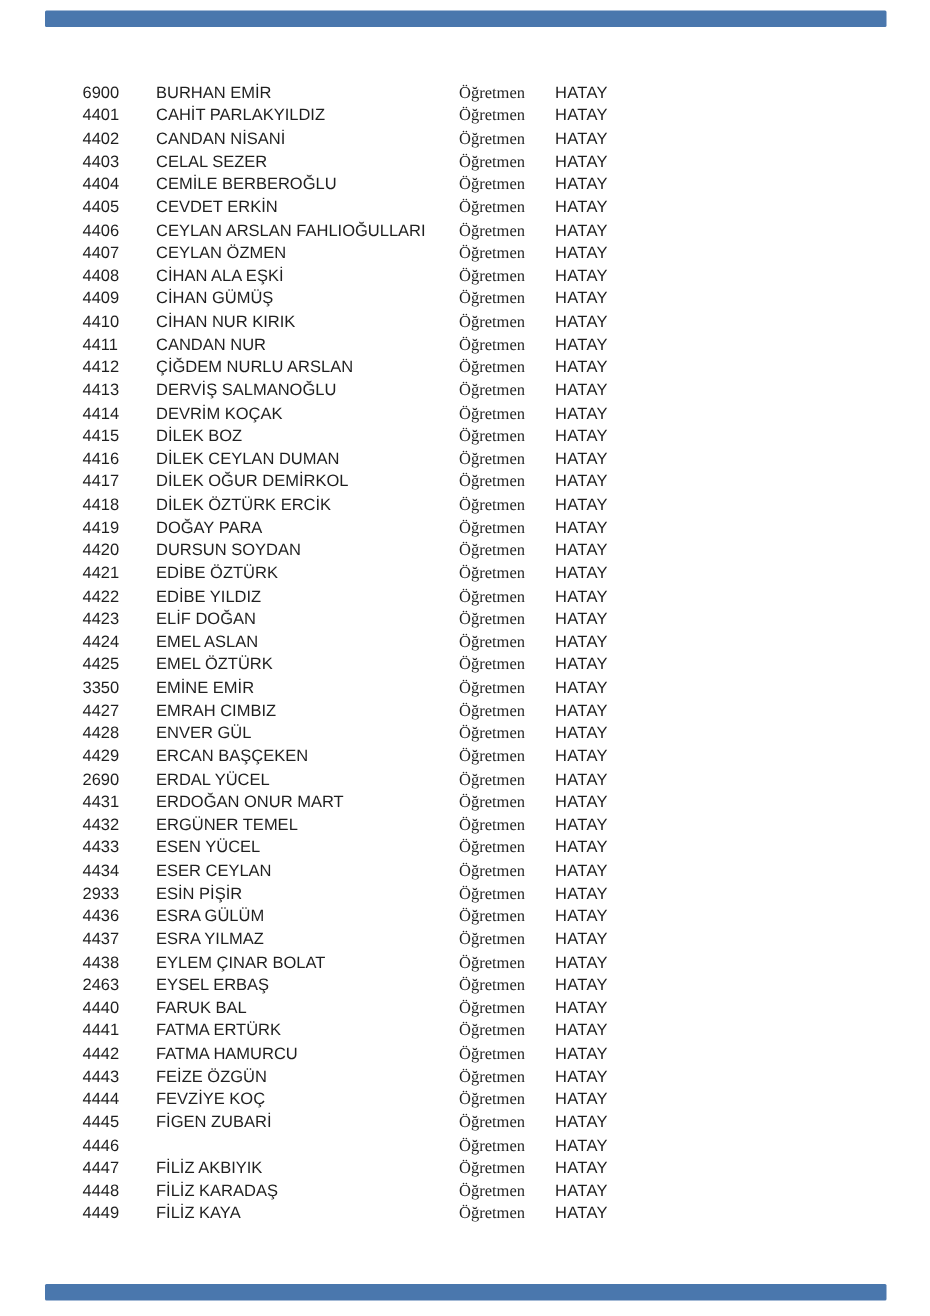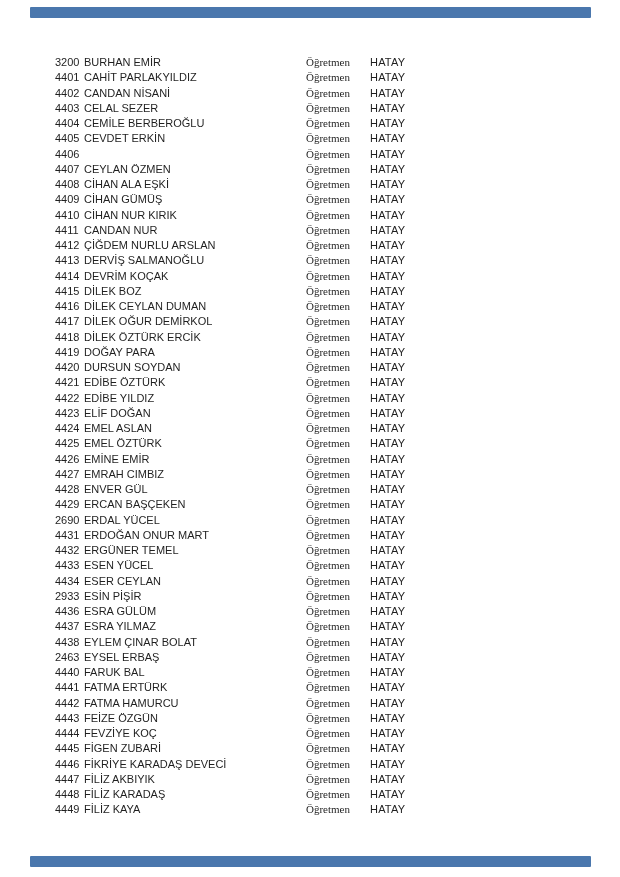--- a/index.html
+++ b/index.html
@@ -37,32 +37,32 @@
   }
   .row {
     position: relative;
     height: 15.25px;
     font-size: 11px;
     line-height: 15.25px;
     color: #1f1f1f;
     white-space: nowrap;
   }
   .row .col-no   { position: absolute; left: 55px; }
-  .row .col-name { position: absolute; left: 84px; }
+  .row .col-name { position: absolute; left: 104px; }
   .row .col-role { position: absolute; left: 306px; font-family: Liberation Serif, serif; }
   .row .col-prov { position: absolute; left: 370px; letter-spacing: 0.2px; }
 </style>
 </head>
 <body>
 
 <div class="page">
   <div class="redact-bar top"></div>
   <div class="roster">
       <div class="row">
-        <span class="col-no">3200</span>
+        <span class="col-no">6900</span>
         <span class="col-name">BURHAN EMİR</span>
         <span class="col-role">Öğretmen</span>
         <span class="col-prov">HATAY</span>
       </div>
       <div class="row">
         <span class="col-no">4401</span>
         <span class="col-name">CAHİT PARLAKYILDIZ</span>
         <span class="col-role">Öğretmen</span>
         <span class="col-prov">HATAY</span>
       </div>
@@ -85,20 +85,21 @@
         <span class="col-prov">HATAY</span>
       </div>
       <div class="row">
         <span class="col-no">4405</span>
         <span class="col-name">CEVDET ERKİN</span>
         <span class="col-role">Öğretmen</span>
         <span class="col-prov">HATAY</span>
       </div>
       <div class="row">
         <span class="col-no">4406</span>
+        <span class="col-name">CEYLAN ARSLAN FAHLIOĞULLARI</span>
         <span class="col-role">Öğretmen</span>
         <span class="col-prov">HATAY</span>
       </div>
       <div class="row">
         <span class="col-no">4407</span>
         <span class="col-name">CEYLAN ÖZMEN</span>
         <span class="col-role">Öğretmen</span>
         <span class="col-prov">HATAY</span>
       </div>
       <div class="row">
@@ -203,21 +204,21 @@
         <span class="col-role">Öğretmen</span>
         <span class="col-prov">HATAY</span>
       </div>
       <div class="row">
         <span class="col-no">4425</span>
         <span class="col-name">EMEL ÖZTÜRK</span>
         <span class="col-role">Öğretmen</span>
         <span class="col-prov">HATAY</span>
       </div>
       <div class="row">
-        <span class="col-no">4426</span>
+        <span class="col-no">3350</span>
         <span class="col-name">EMİNE EMİR</span>
         <span class="col-role">Öğretmen</span>
         <span class="col-prov">HATAY</span>
       </div>
       <div class="row">
         <span class="col-no">4427</span>
         <span class="col-name">EMRAH CIMBIZ</span>
         <span class="col-role">Öğretmen</span>
         <span class="col-prov">HATAY</span>
       </div>
@@ -324,21 +325,20 @@
         <span class="col-prov">HATAY</span>
       </div>
       <div class="row">
         <span class="col-no">4445</span>
         <span class="col-name">FİGEN ZUBARİ</span>
         <span class="col-role">Öğretmen</span>
         <span class="col-prov">HATAY</span>
       </div>
       <div class="row">
         <span class="col-no">4446</span>
-        <span class="col-name">FİKRİYE KARADAŞ DEVECİ</span>
         <span class="col-role">Öğretmen</span>
         <span class="col-prov">HATAY</span>
       </div>
       <div class="row">
         <span class="col-no">4447</span>
         <span class="col-name">FİLİZ AKBIYIK</span>
         <span class="col-role">Öğretmen</span>
         <span class="col-prov">HATAY</span>
       </div>
       <div class="row">

